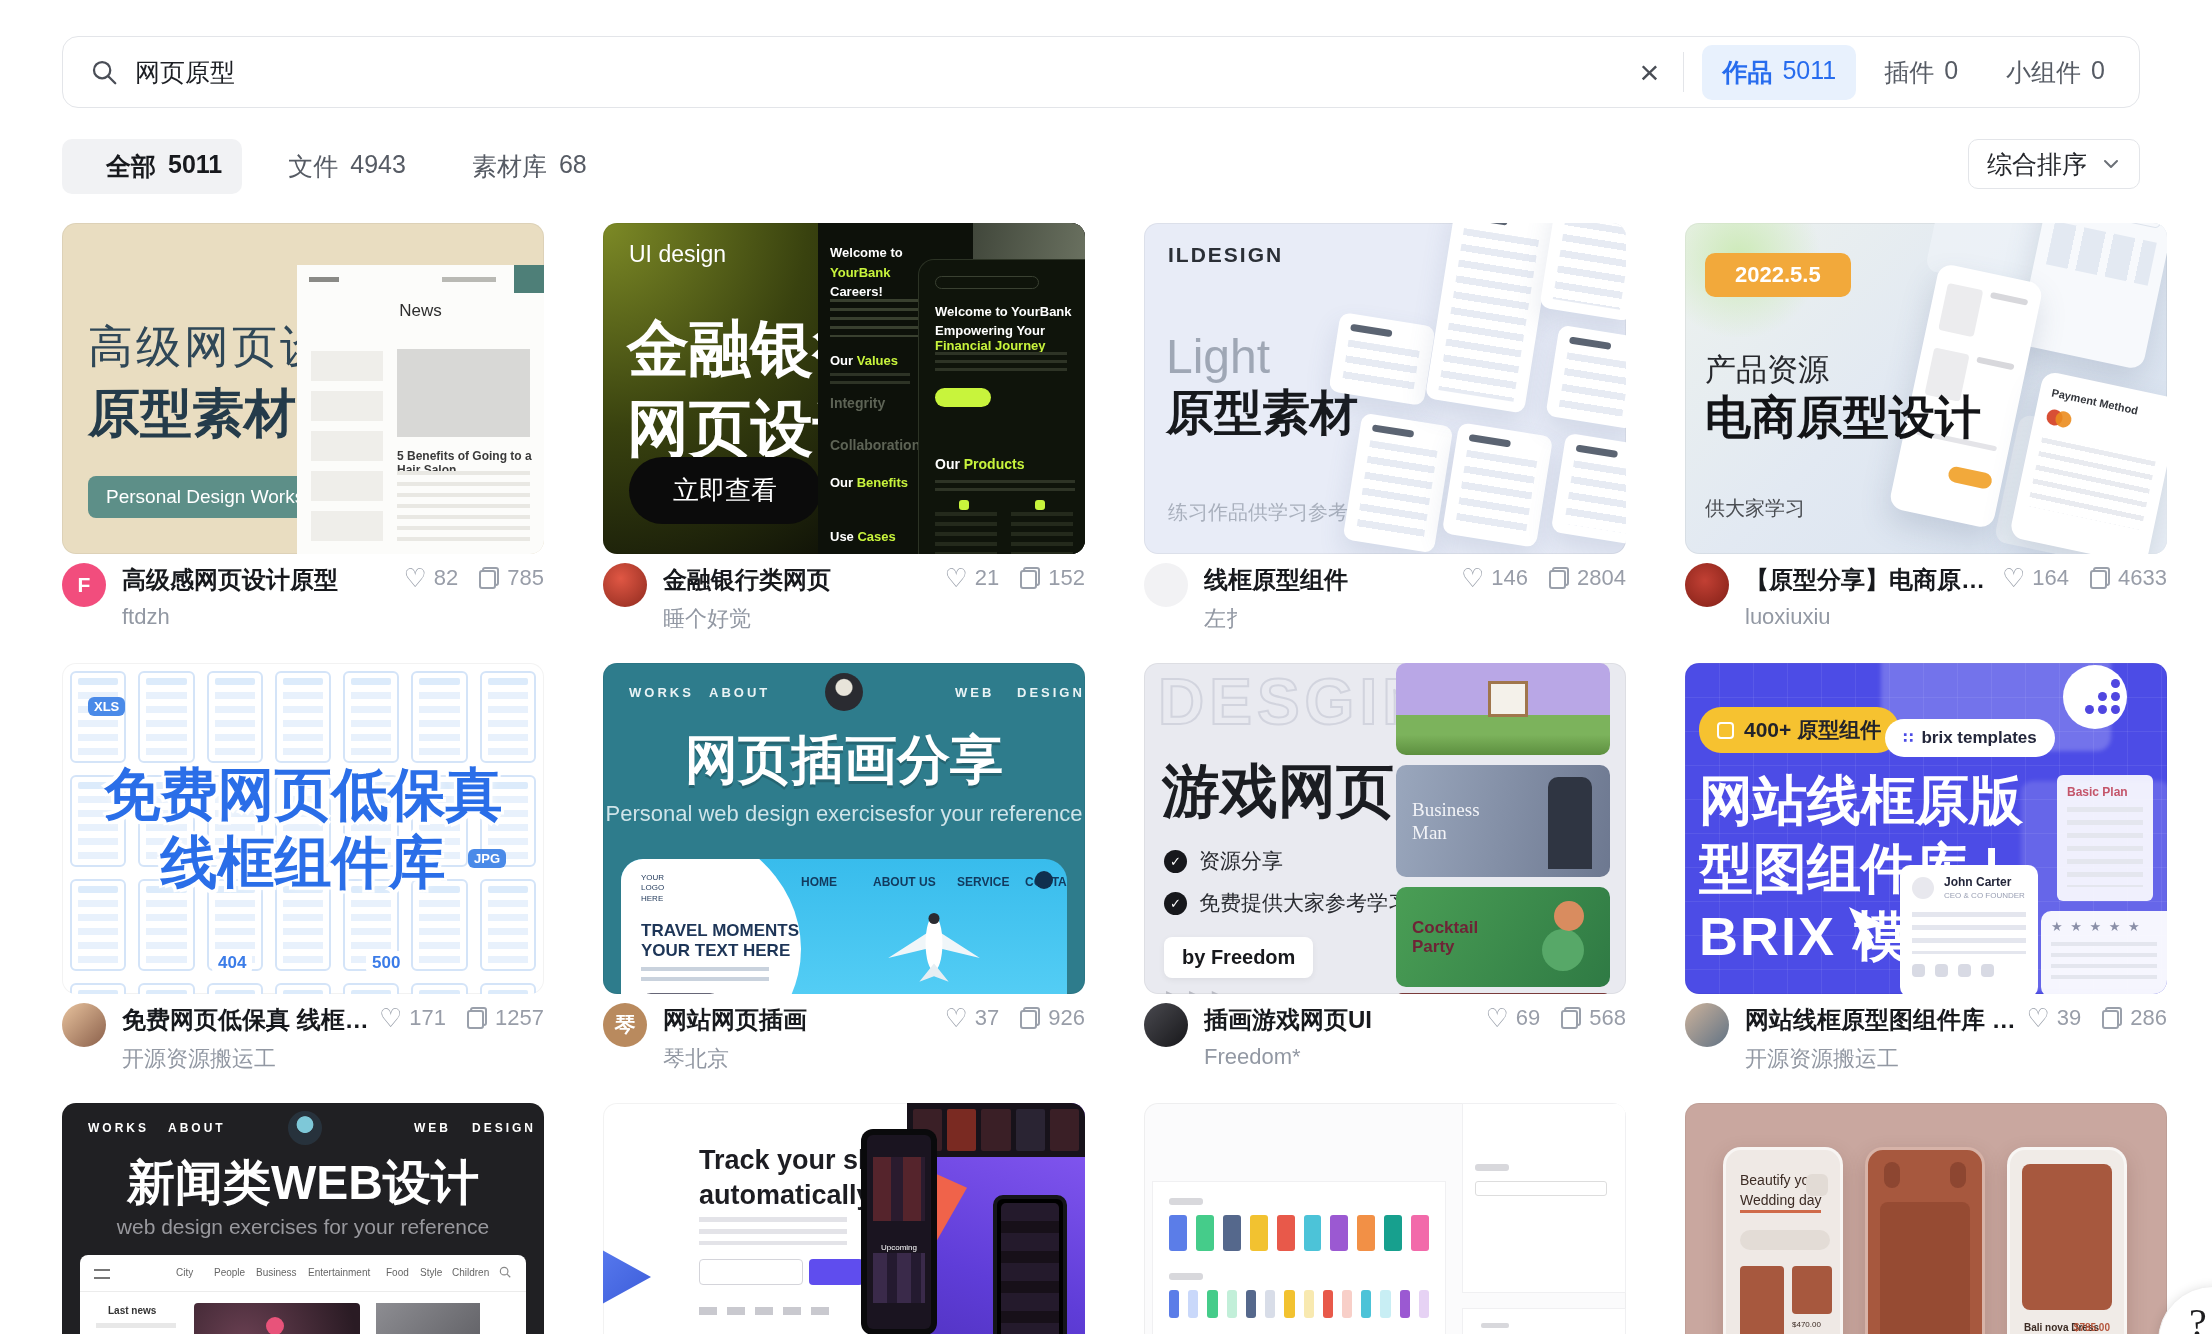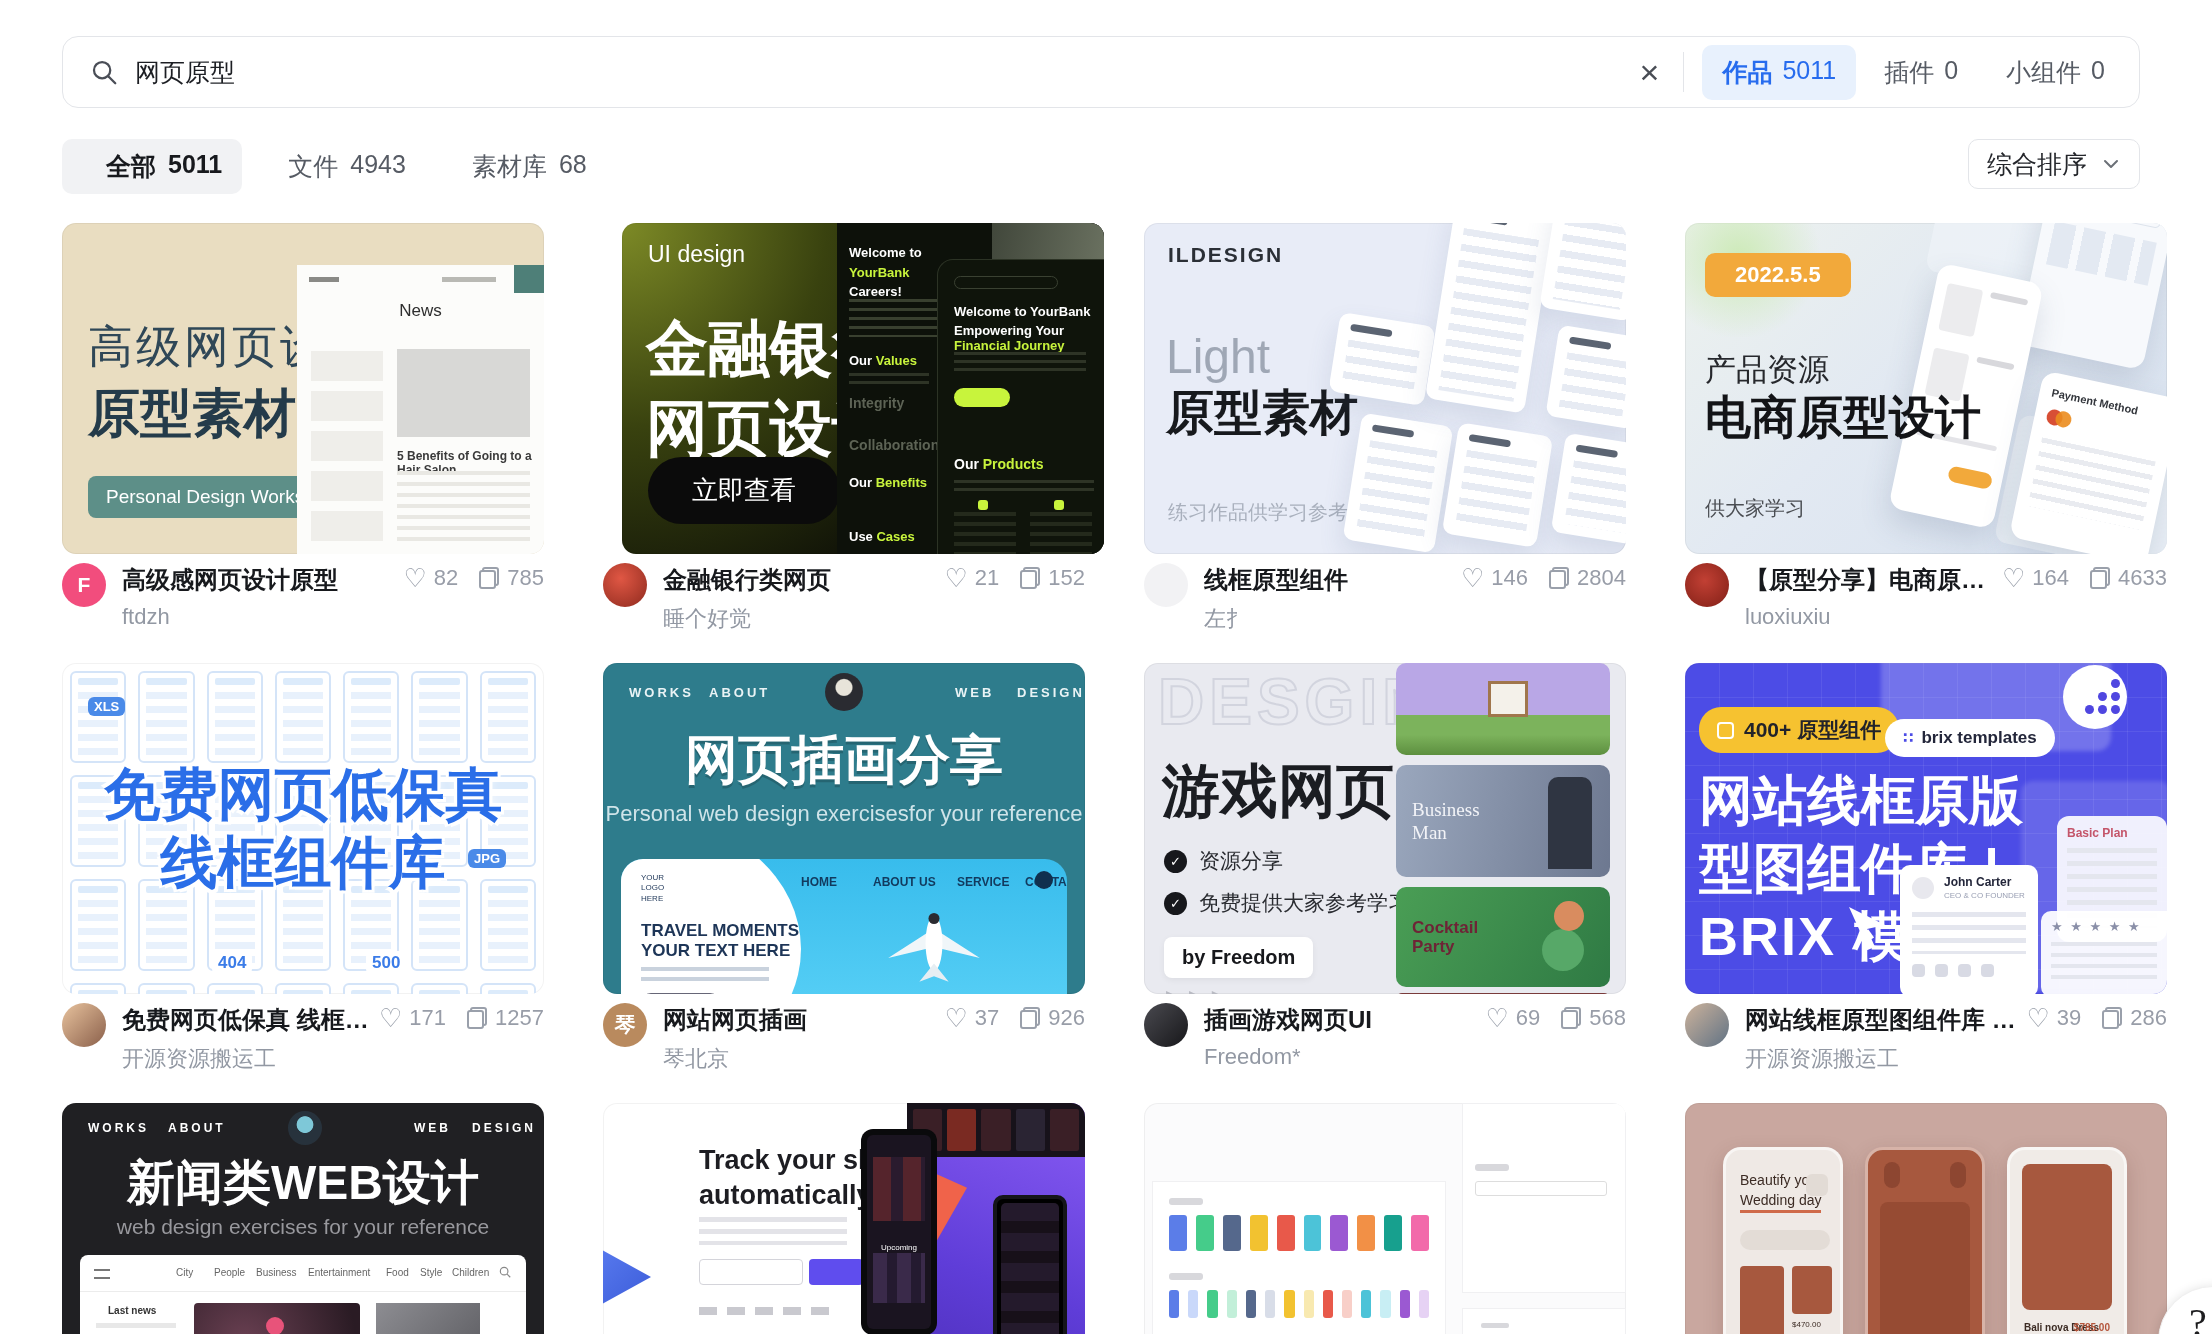--- a/index.html
+++ b/index.html
@@ -68,21 +68,21 @@
   .t0 .sq  { right:0; top:0; width:30px; height:28px; background:#4e7f78; }
   .t0 .news { left:0; right:0; top:36px; text-align:center; font-size:17px; color:#2e2e2e; }
   .t0 .side { left:14px; top:86px; width:72px; bottom:8px;
     background:repeating-linear-gradient(180deg,#efeeea 0 30px,transparent 30px 40px); }
   .t0 .img { left:100px; top:84px; right:14px; height:88px; background:#d8d8d6; }
   .t0 .art { left:100px; top:184px; font-size:12px; font-weight:bold; color:#3a3a3a; }
   .t0 .lines { left:100px; top:206px; right:14px; bottom:8px;
     background:repeating-linear-gradient(180deg,#e9e8e3 0 4px,transparent 4px 11px); }
 
   
-  .t1 { background:radial-gradient(circle at 0% 0%,#7d8a26 0%,#39420f 35%,#0c0e07 72%);margin-left:19px; }
+  .t1 { background:radial-gradient(circle at 0% 0%,#7d8a26 0%,#39420f 35%,#0c0e07 72%); }
   .t1 .tag { left:26px; top:18px; color:#fff; font-size:23px; }
   .t1 .h1 { left:24px; top:84px; color:#fff; font-size:62px; font-weight:900; }
   .t1 .h2 { left:24px; top:164px; color:#fff; font-size:62px; font-weight:900; }
   .t1 .cta { left:26px; bottom:30px; background:#0b0b0b; color:#fff; font-size:26px; padding:16px 44px; border-radius:44px; }
   .t1 .site { left:215px; top:0; right:0; bottom:0; background:#0d110a; }
   .t1 .site div, .t1 .site span.blk { position:absolute; }
   .t1 .photo { right:0; top:0; width:112px; height:44px; background:linear-gradient(100deg,#41473b,#6a7160); }
   .t1 .w { left:12px; top:20px; width:96px; font-size:13px; font-weight:bold; color:#fff; line-height:1.5; }
   .lime { color:#c8f43c; }
   .t1 .ltxt { left:12px; top:76px; width:88px; height:38px; background:repeating-linear-gradient(180deg,#39402f 0 3px,transparent 3px 9px); }
@@ -232,21 +232,21 @@
   .t7 .tc { left:215px; top:202px; width:138px; height:132px; background:#fff; border-radius:10px; padding:10px 12px; }
   .t7 .tc .pav { position:absolute; left:12px; top:12px; width:22px; height:22px; border-radius:50%; background:#e8e8ee; }
   .t7 .tc .nm { margin-left:32px; font-size:12px; font-weight:bold; color:#23263a; }
   .t7 .tc .rl { margin-left:32px; font-size:8px; color:#9aa0b4; margin-top:2px; }
   .t7 .tc .tl { margin-top:12px; height:42px; background:repeating-linear-gradient(180deg,#e4e6ee 0 5px,transparent 5px 13px); }
   .t7 .tc .soc { margin-top:10px; display:flex; gap:10px; }
   .t7 .tc .soc i { width:13px; height:13px; border-radius:4px; background:#d8dae4; }
   .t7 .sp { left:356px; top:248px; width:126px; height:86px; background:rgba(255,255,255,.94); border-radius:10px 0 0 10px; padding:8px 10px; }
   .t7 .sp .st { font-size:13px; color:#8a8fa8; letter-spacing:2px; }
   .t7 .sp .tl { margin-top:8px; height:44px; background:repeating-linear-gradient(180deg,#e4e6ee 0 4px,transparent 4px 11px); }
-  .t7 .pc { left:372px; top:112px; width:110px; height:126px; background:rgba(255,255,255,.9); border-radius:12px; padding:10px;margin-top:41px; }
+  .t7 .pc { left:372px; top:112px; width:96px; height:126px; background:rgba(255,255,255,.9); border-radius:6px; padding:10px; }
   .t7 .pc .pn { font-size:12px; font-weight:bold; color:#c4556a; }
   .t7 .pc .tl { margin-top:8px; height:80px; background:repeating-linear-gradient(180deg,#e4e6ee 0 5px,transparent 5px 13px); }
 
   
   .t8 { background:#202023; }
   .t8 .nv { top:18px; font-size:12px; font-weight:bold; letter-spacing:3px; color:#fff; }
   .t8 .pf { left:226px; top:8px; width:34px; height:34px; border-radius:50%;
     background:radial-gradient(circle at 50% 40%,#7ec8d8 0 30%,#27323c 33%); }
   .t8 .h1 { left:0; right:0; top:48px; text-align:center; font-size:48px; font-weight:900; color:#fff; }
   .t8 .sub { left:0; right:0; top:112px; text-align:center; font-size:21px; color:#98989d; }

